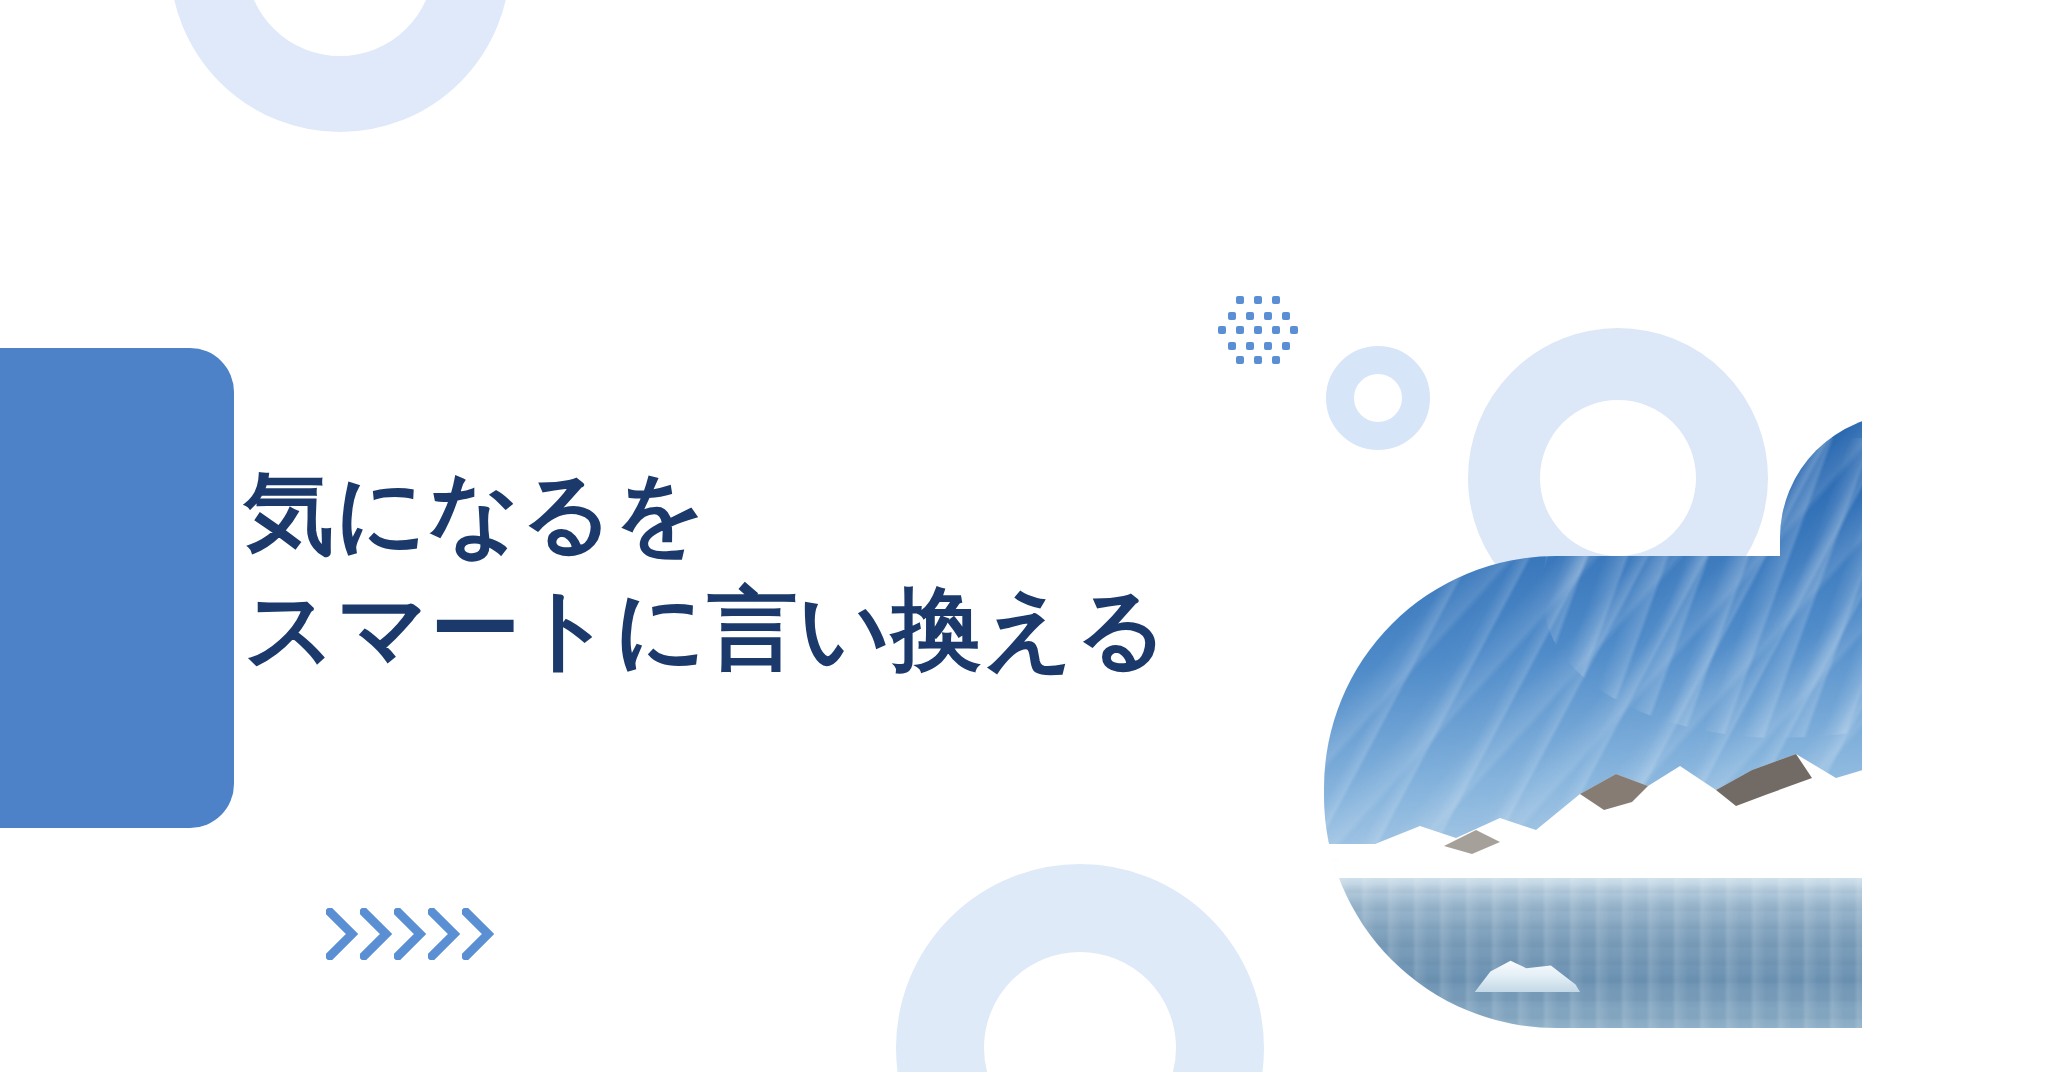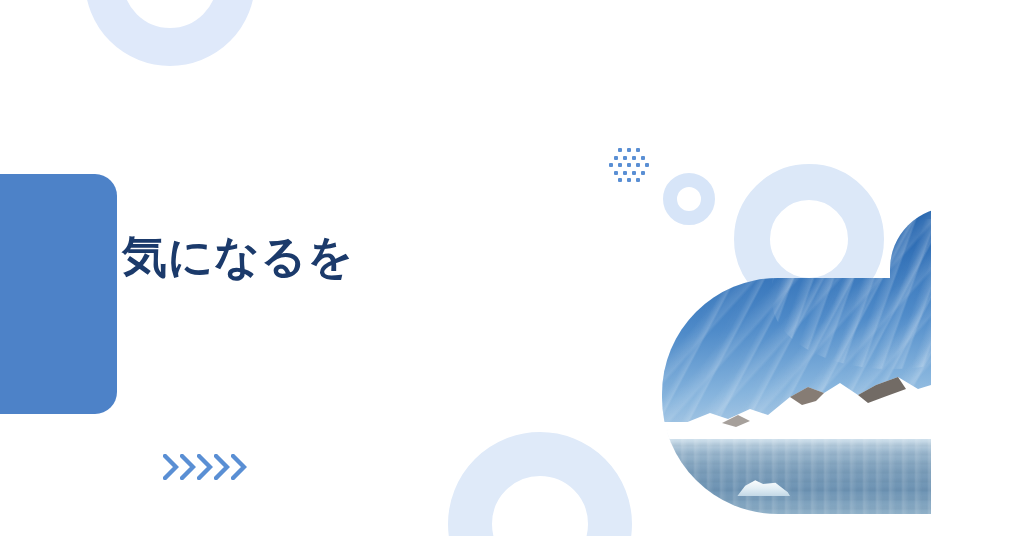--- a/index.html
+++ b/index.html
@@ -289,20 +289,21 @@
         </svg>
         <div class="water"></div>
         <div class="water-streaks"></div>
         <div class="berg"></div>
       </div>
     </div>
   </div>
 
   <div class="headline">
     <span class="line">気になるを</span>
+    <span class="line">スマートに言い換える</span>
   </div>
 
   <div class="chevrons" id="chevrons">
       <svg width="16" height="26" viewBox="0 0 16 26">
         <path d="M2,2 L13,13 L2,24" fill="none" stroke="#5a8fd4" stroke-width="4.4" stroke-linecap="square" stroke-linejoin="miter"></path>
       </svg>
       <svg width="16" height="26" viewBox="0 0 16 26">
         <path d="M2,2 L13,13 L2,24" fill="none" stroke="#5a8fd4" stroke-width="4.4" stroke-linecap="square" stroke-linejoin="miter"></path>
       </svg>
       <svg width="16" height="26" viewBox="0 0 16 26">

